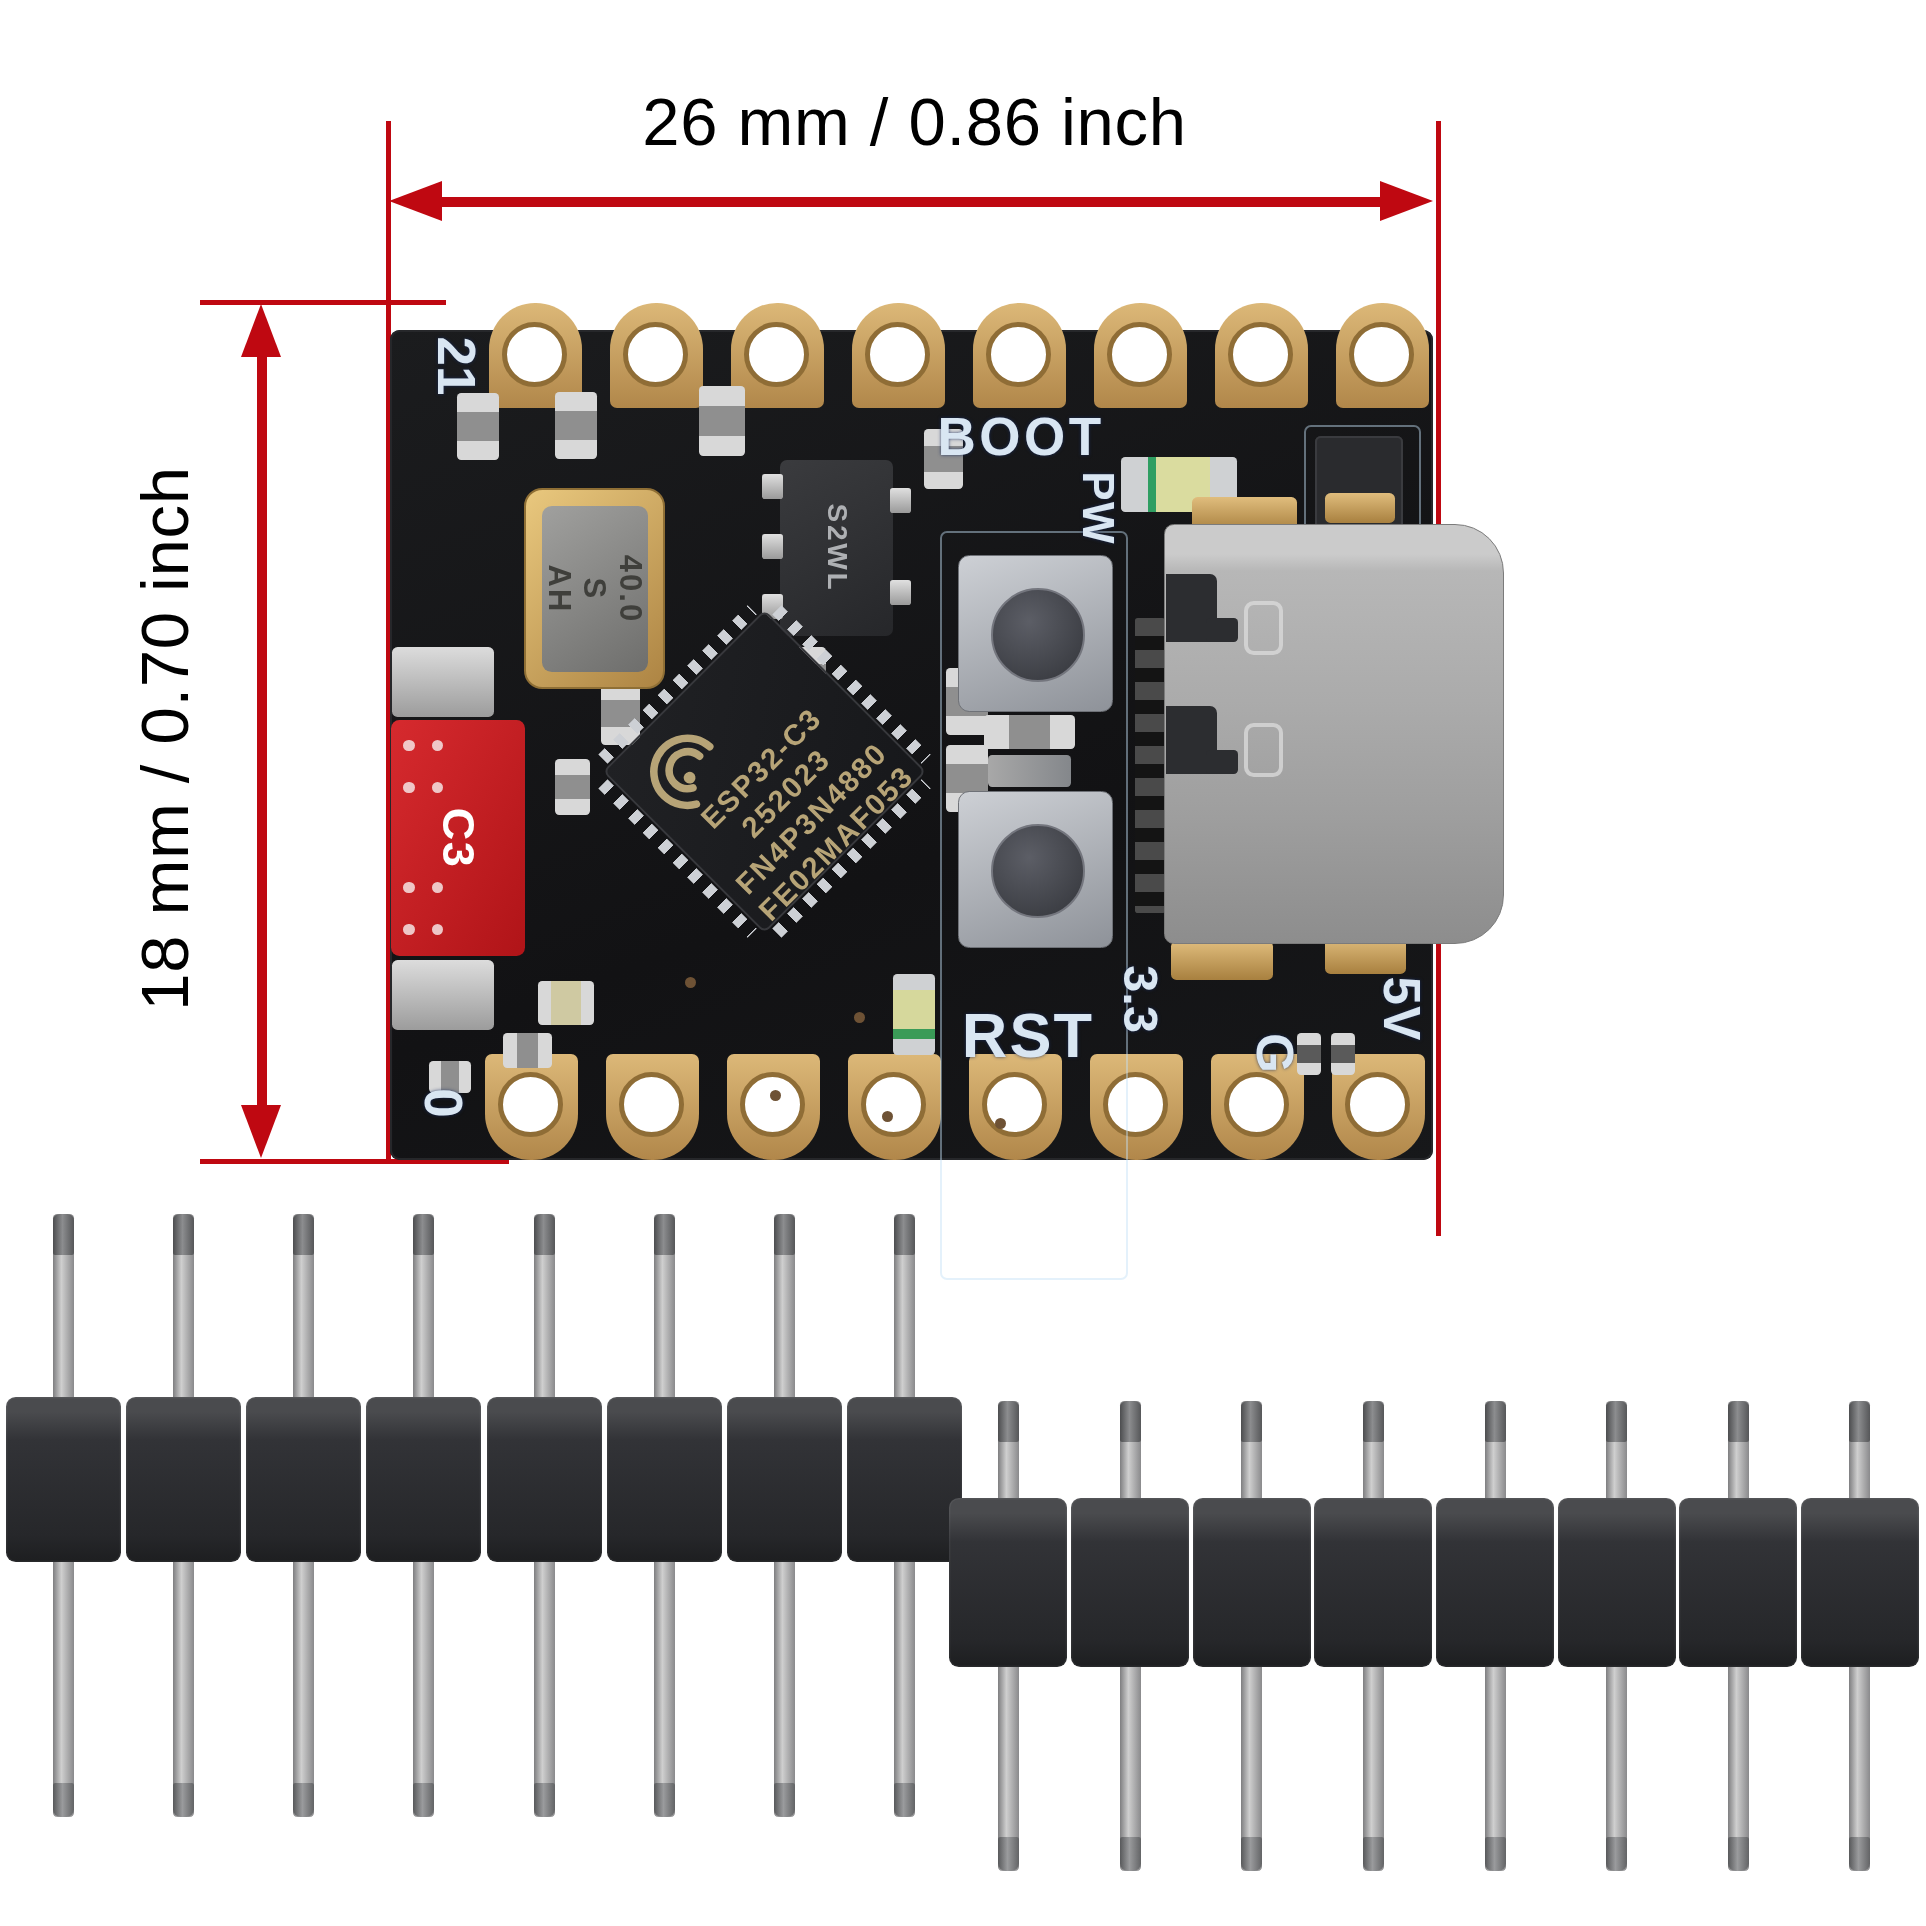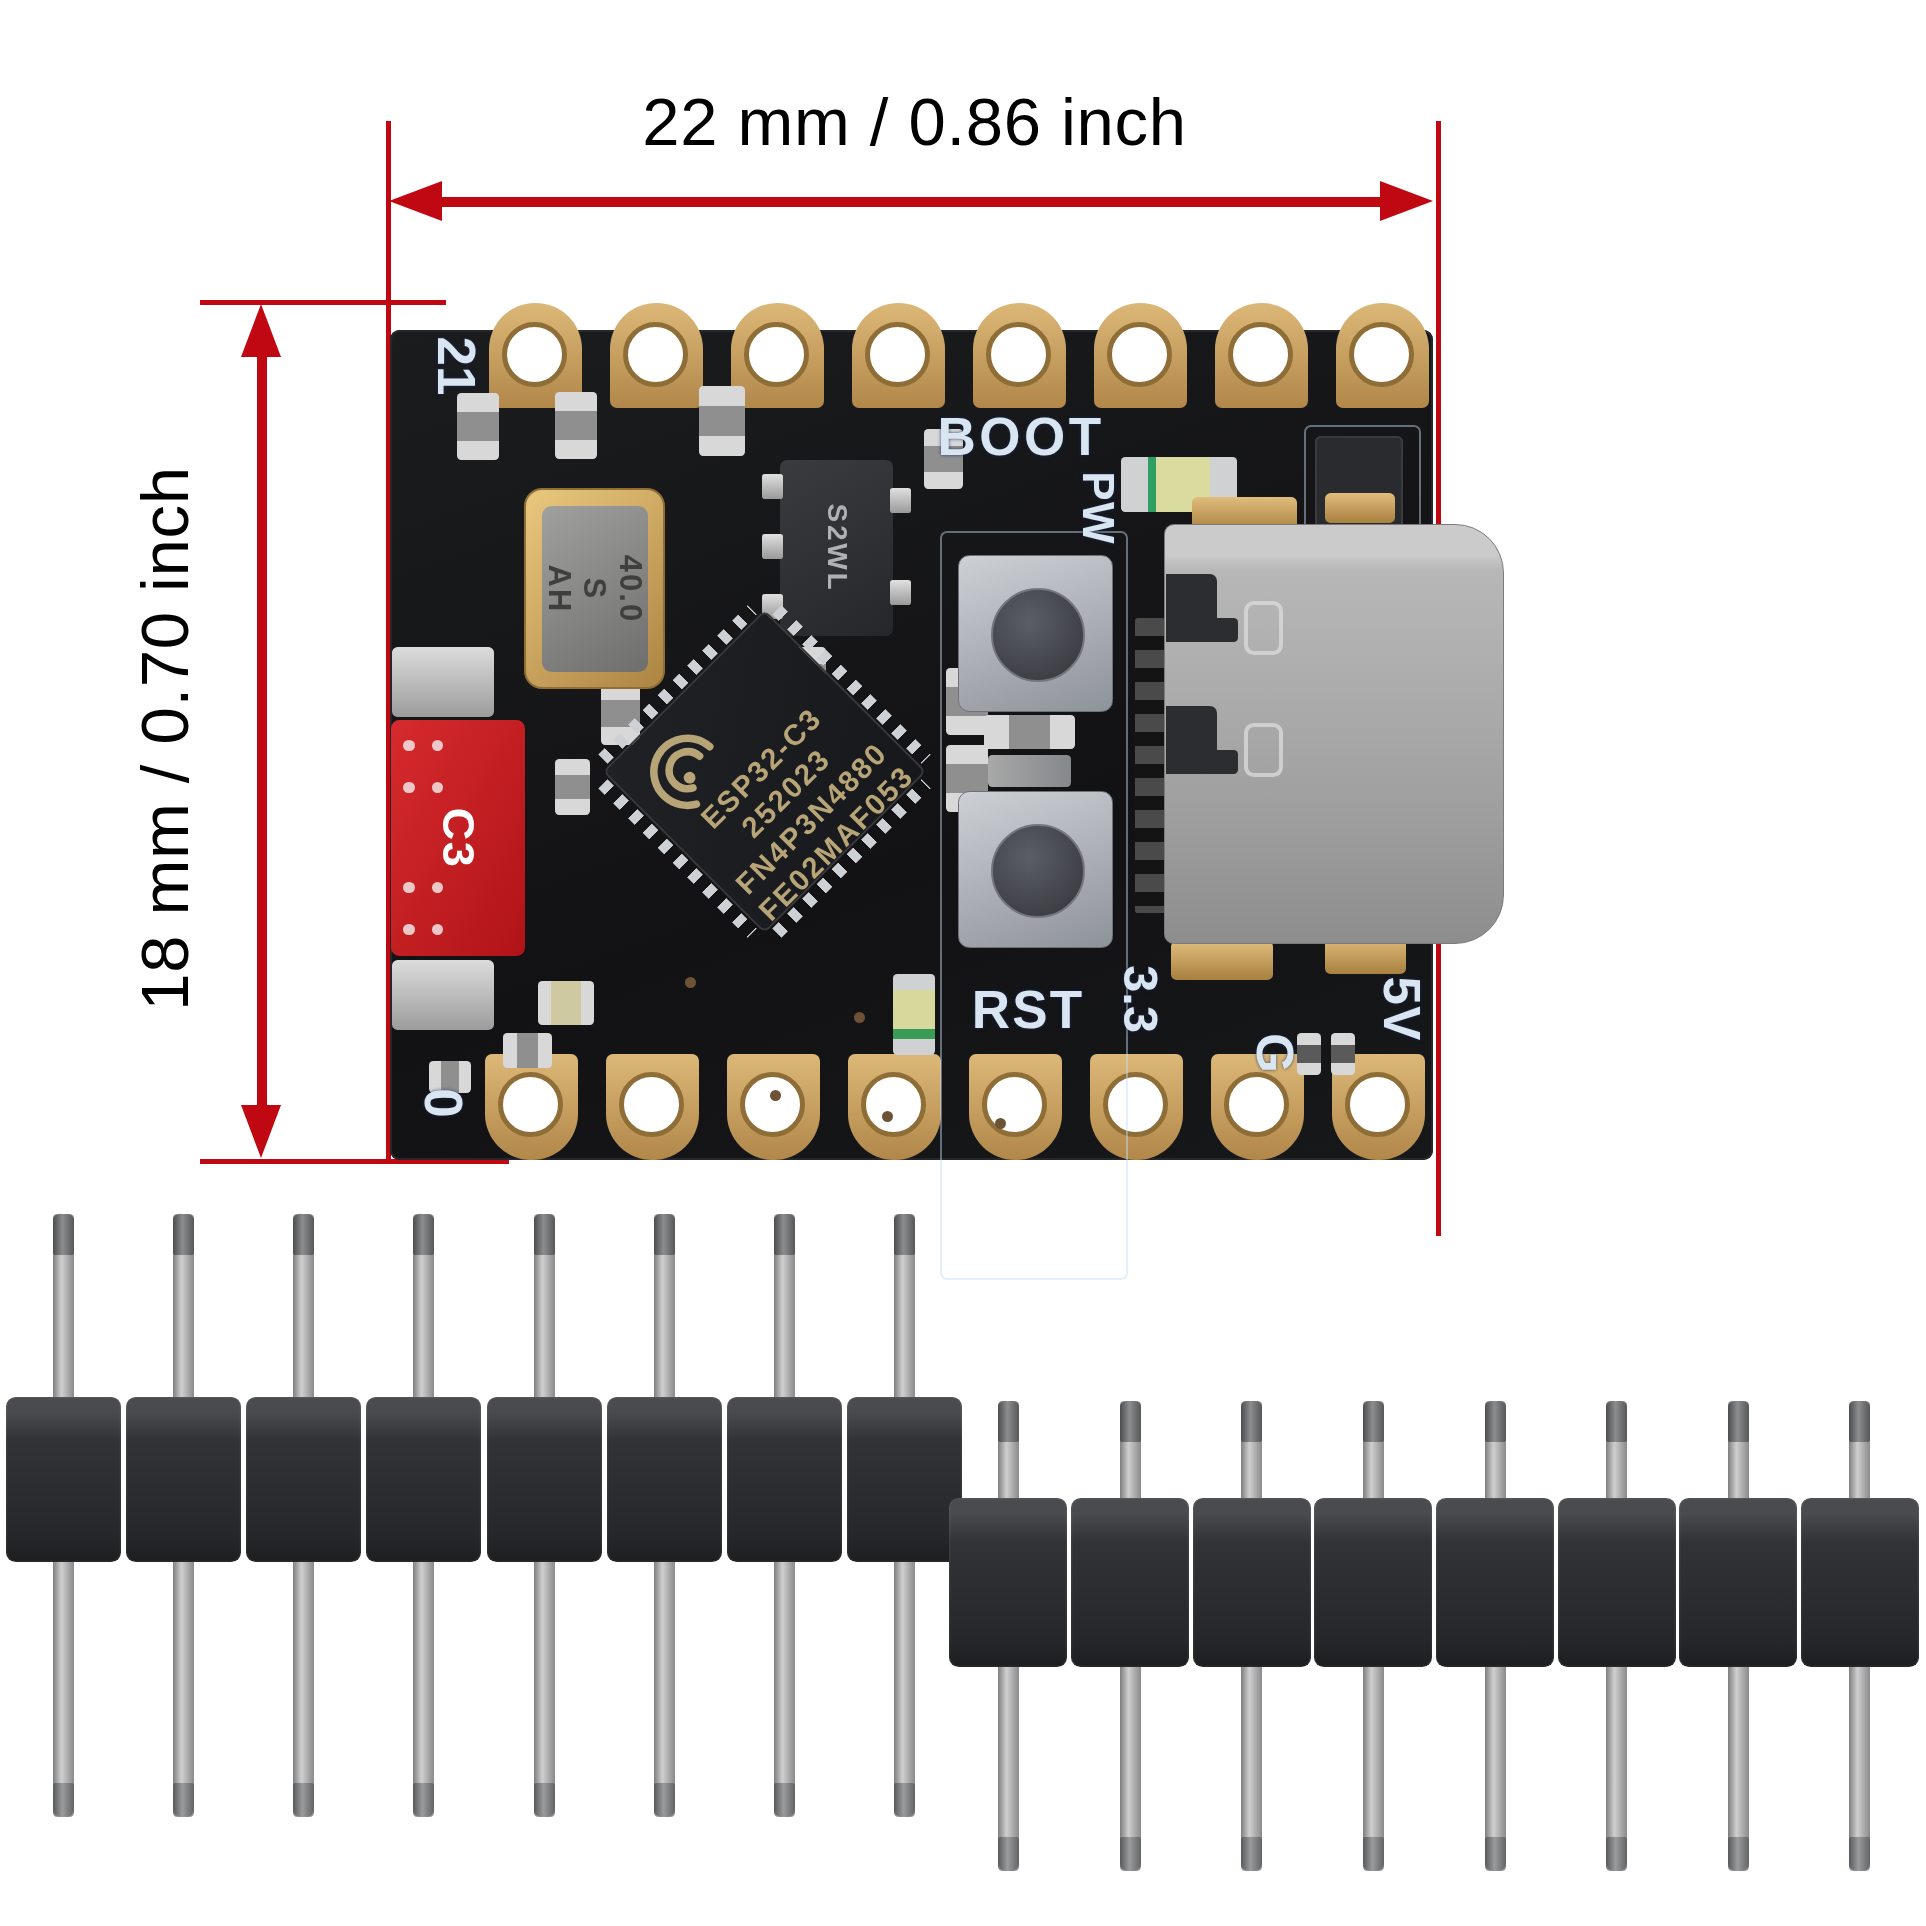--- a/index.html
+++ b/index.html
@@ -61,21 +61,21 @@
 <body>
 
 <div class="canvas">
 
   <div class="ext" style="left:386px;top:121px;width:4.9px;height:1041px;"></div>
   <div class="ext" style="left:1436px;top:121px;width:4.9px;height:1115px;"></div>
   <div class="ext" style="left:200px;top:300px;width:246px;height:4.9px;"></div>
   <div class="ext" style="left:200px;top:1159px;width:309px;height:4.9px;"></div>
 
   <div class="dim">
-    <div class="dim-label" style="left:563px;top:83px;width:703px;text-align:center;">22 mm / 0.86 inch</div>
+    <div class="dim-label" style="left:563px;top:83px;width:703px;text-align:center;">26 mm / 0.86 inch</div>
     <div class="dim-line" style="left:428px;top:197px;width:965px;height:9.8px;"></div>
     <div class="tri" style="left:389px;top:181px;border-top:20.4px solid transparent;border-bottom:20.4px solid transparent;border-right:53px solid #bf0811;"></div>
     <div class="tri" style="left:1380px;top:181px;border-top:20.4px solid transparent;border-bottom:20.4px solid transparent;border-left:53px solid #bf0811;"></div>
   </div>
 
   <div class="dim">
     <div class="dim-label" style="left:-117px;top:700px;width:563px;text-align:center;transform:rotate(-90deg);">18 mm / 0.70 inch</div>
     <div class="dim-line" style="left:257px;top:352px;width:9.8px;height:759px;"></div>
     <div class="tri" style="left:241px;top:304px;border-left:20.4px solid transparent;border-right:20.4px solid transparent;border-bottom:53px solid #bf0811;"></div>
     <div class="tri" style="left:241px;top:1105px;border-left:20.4px solid transparent;border-right:20.4px solid transparent;border-top:53px solid #bf0811;"></div>
@@ -240,21 +240,21 @@
     </div>
 
     <div class="pvh" style="left:907px;top:731px;width:24px;height:42px;background:linear-gradient(180deg,#d8d8d8 0 28%,#5a5a5a 28% 72%,#d8d8d8 72%);"></div>
     <div class="pvh" style="left:941px;top:731px;width:24px;height:42px;background:linear-gradient(180deg,#d8d8d8 0 28%,#5a5a5a 28% 72%,#d8d8d8 72%);"></div>
   </div>
 
   <div class="silk rot" style="left:456px;top:366px;font-size:53px;">21</div>
   <div class="silk rot" style="left:443px;top:1103px;font-size:53px;">0</div>
   <div class="silk norot" style="left:1021px;top:436px;font-size:53px;letter-spacing:3.5px;">BOOT</div>
   <div class="silk rot" style="left:1098px;top:508px;font-size:44px;letter-spacing:1.4px;">PW</div>
-  <div class="silk norot" style="left:1028px;top:1009px;font-size:53px;letter-spacing:2.1px;">RST</div>
+  <div class="silk norot" style="left:1028px;top:1035px;font-size:63px;letter-spacing:2.1px;">RST</div>
   <div class="silk rot" style="left:1141px;top:999px;font-size:49px;">3.3</div>
   <div class="silk rot" style="left:1274px;top:1053px;font-size:51px;">G</div>
   <div class="silk rot" style="left:1401px;top:1009px;font-size:51px;letter-spacing:1.4px;">5V</div>
 
   <div class="hdr">
       <div class="pin" style="left: 53px; top: 1214px; height: 603px;">
         <div class="tipT"></div>
         <div class="tipB"></div>
       </div>
       <div class="hblock" style="left: 5.6px; top: 1397px; width: 115px; height: 165px;"></div>

